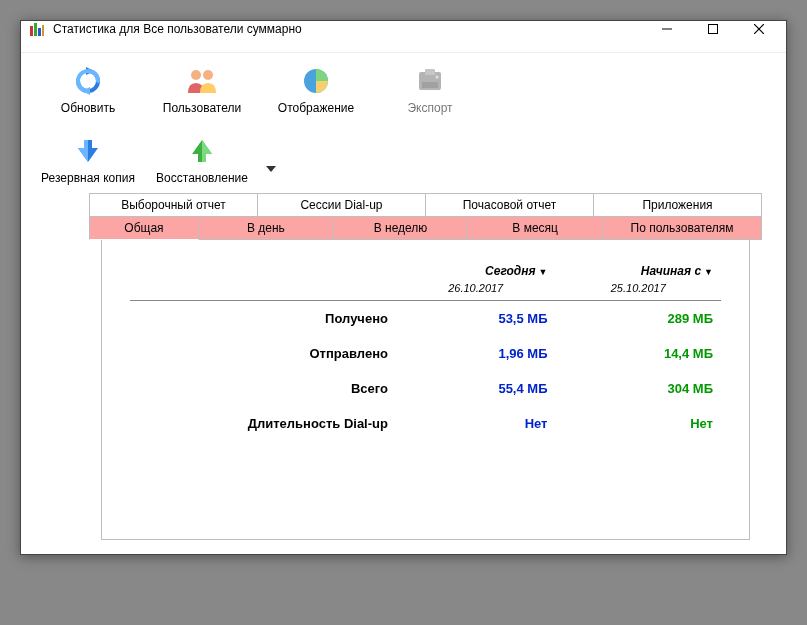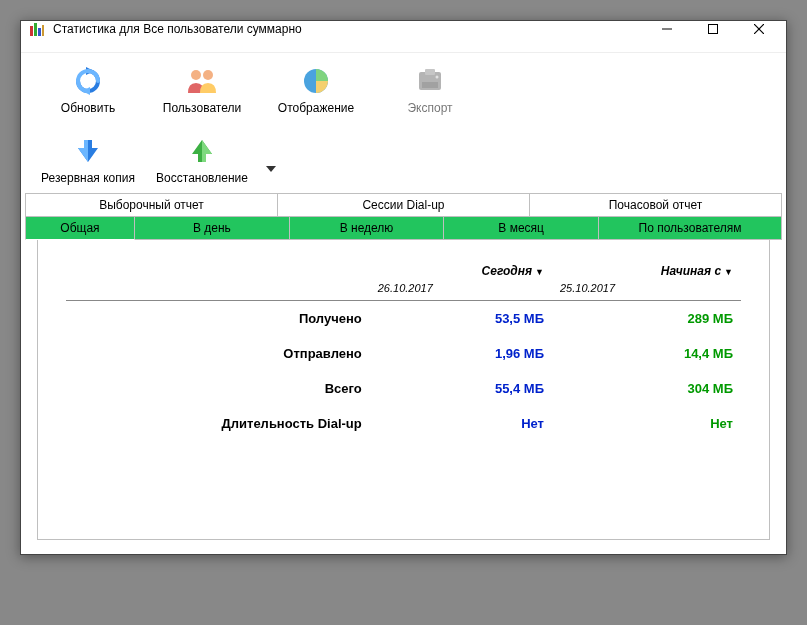--- a/index.html
+++ b/index.html
@@ -54,21 +54,21 @@
   }
   .tool.disabled { opacity: 0.55; cursor: default; }
   .tool .ticon { height: 36px; display:flex; align-items:center; justify-content:center; }
   .tool .tlabel { font-size: 12px; margin-top: 2px; white-space: nowrap; }
   .tool-dropdown {
     width: 20px;
     display:flex; align-items:center; justify-content:center;
     cursor:pointer;
     margin-top: 20px;
   }
-  .tabs-wrap { padding: 0 4px; }
+  .tabs-wrap { padding: 0 24px; margin-left: 44px; }
   .tabrow {
     display: flex;
     border: 1px solid #bfbfbf;
     border-bottom: none;
   }
   .tab {
     flex: 1;
     text-align: center;
     padding: 4px 6px;
     font-size: 12px;
@@ -78,21 +78,21 @@
     white-space: nowrap;
   }
   .tab:last-child { border-right: none; }
   .tabrow2 { display:flex; }
   .tab2 {
     text-align:center;
     padding:4px 6px;
     font-size:12px;
     border:1px solid #bfbfbf;
     border-left:none;
-    background:#22c55e;
+    background:#fca5a5;
     cursor:pointer;
     white-space:nowrap;
   }
   .tab2:first-child { border-left:1px solid #bfbfbf; }
   .tab2.active {
     border-bottom:1px solid #fff;
     font-weight:normal;
   }
   .content-panel {
     margin: 0 12px 14px 12px;
@@ -103,21 +103,21 @@
   .stats-table { width: 100%; border-collapse: collapse; }
   .stats-table th {
     font-weight: bold;
     text-align: right;
     padding: 4px 8px;
     font-size: 12px;
     vertical-align: bottom;
     font-style: italic;
   }
   .stats-table th.labelcol { text-align:left; }
-  .stats-table .datehdr { font-weight:normal; font-size:11px; text-align:left; padding:0 8px 6px 8px; }
+  .stats-table .datehdr { font-weight:normal; font-size:11px; text-align:center; padding:0 8px 6px 8px; }
   .stats-table .hdr-underline td, .stats-table .hdr-underline th { border-bottom: 1px solid #888; }
   .stats-table td {
     padding: 10px 8px;
     font-size: 13px;
   }
   .col-label { font-weight: bold; text-align:right; width: 45%; }
   .col-today { text-align: right; color: #0022cc; font-weight: bold; width: 27%; }
   .col-since { text-align: right; color: #009900; font-weight: bold; width: 28%; }
   .hdr-tri { font-size:9px; margin-left:3px; }
 </style>
@@ -232,20 +232,21 @@
           <polygon points="0,0 10,0 5,6" fill="#333"></polygon>
         </svg>
     </div>
   </div>
 
   <div class="tabs-wrap">
     <div class="tabrow">
       <div class="tab">Выборочный отчет</div>
       <div class="tab">Сессии Dial-up</div>
       <div class="tab">Почасовой отчет</div>
+      <div class="tab">Приложения</div>
     </div>
     <div class="tabrow2">
       <div class="tab2 active" style="flex:0 0 110px;">Общая</div>
       <div class="tab2" style="flex:1;">В день</div>
       <div class="tab2" style="flex:1;">В неделю</div>
       <div class="tab2" style="flex:1;">В месяц</div>
       <div class="tab2" style="flex:1.2;">По пользователям</div>
     </div>
 
     <div class="content-panel" style="border-top:none;">

